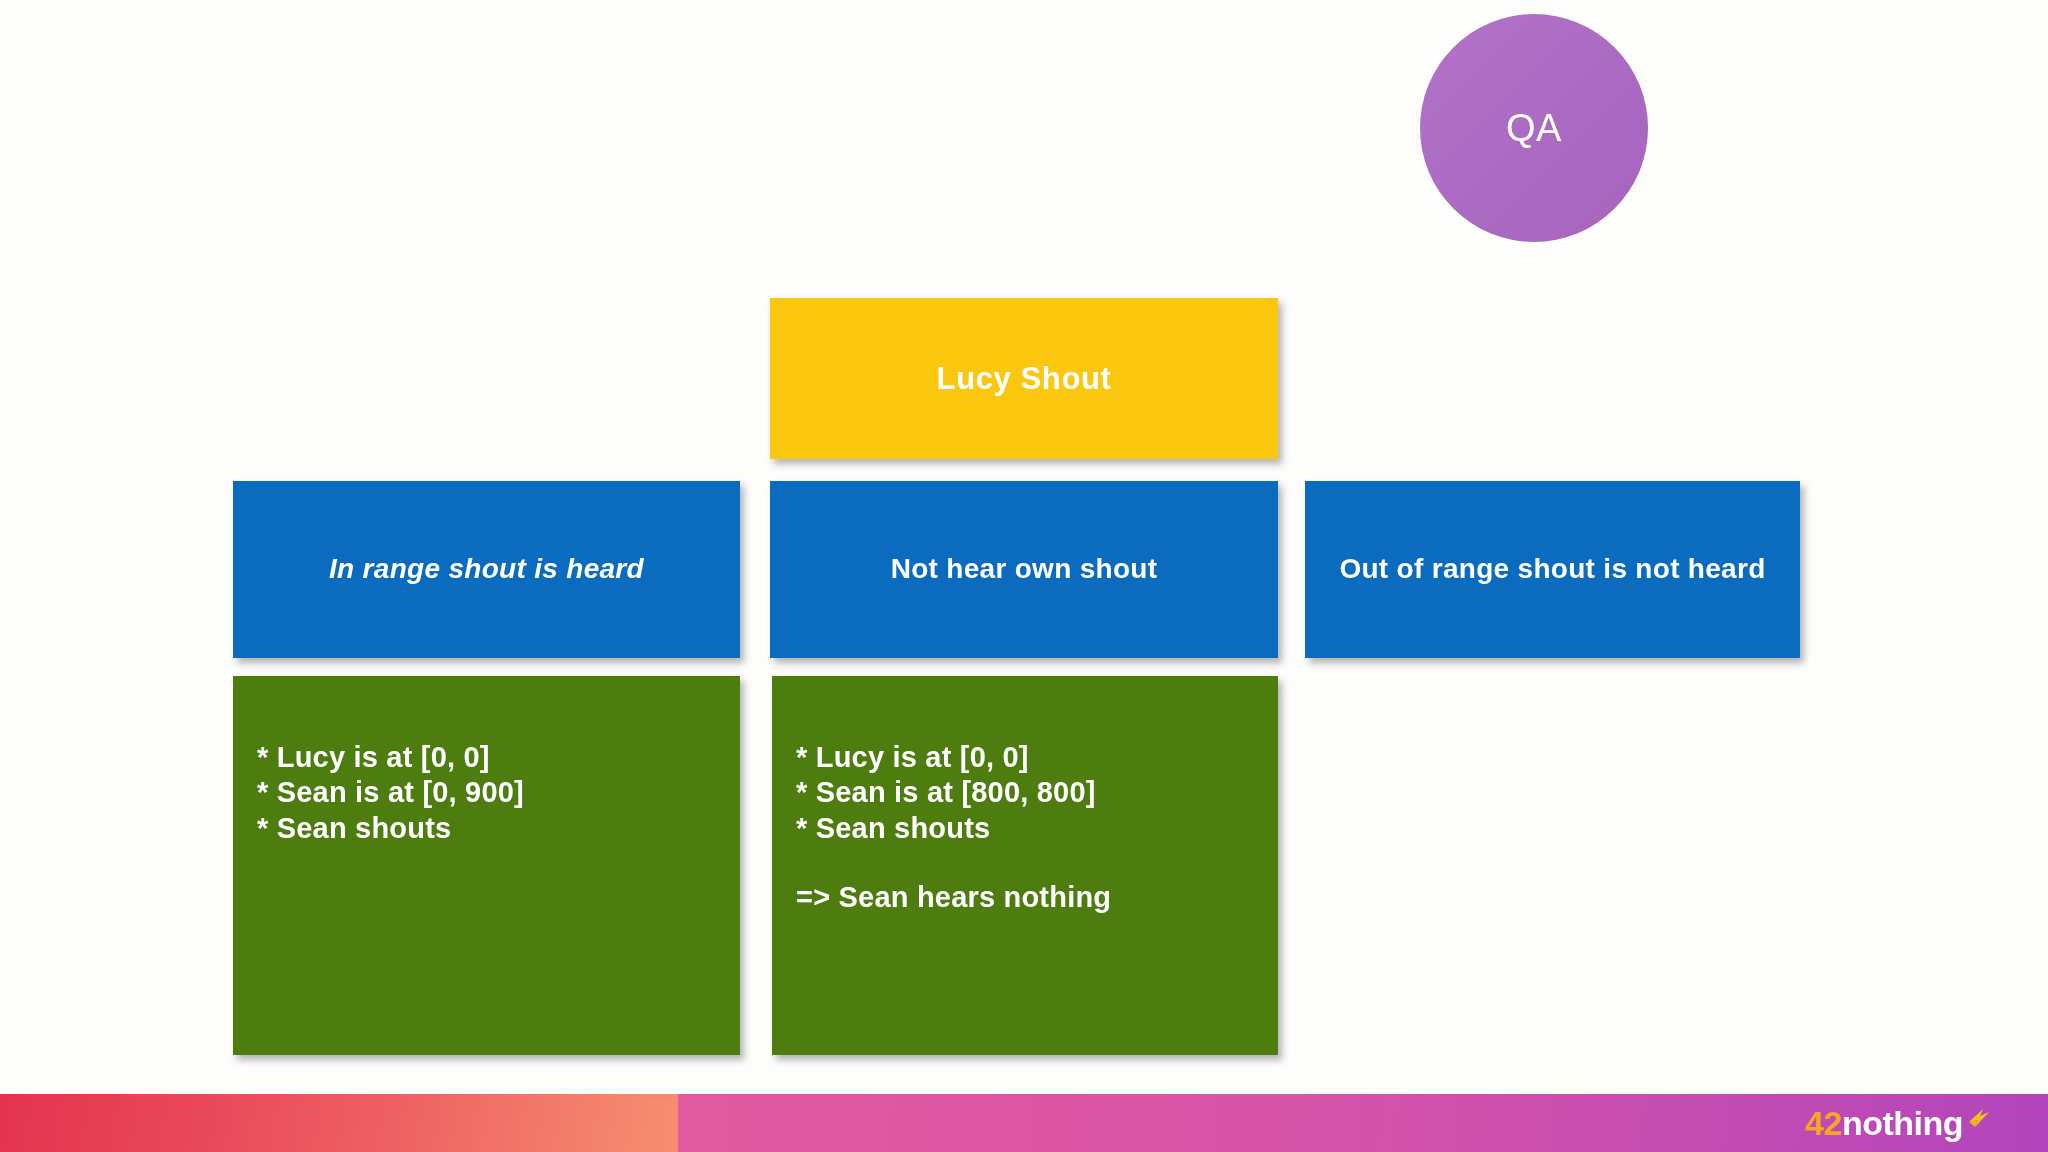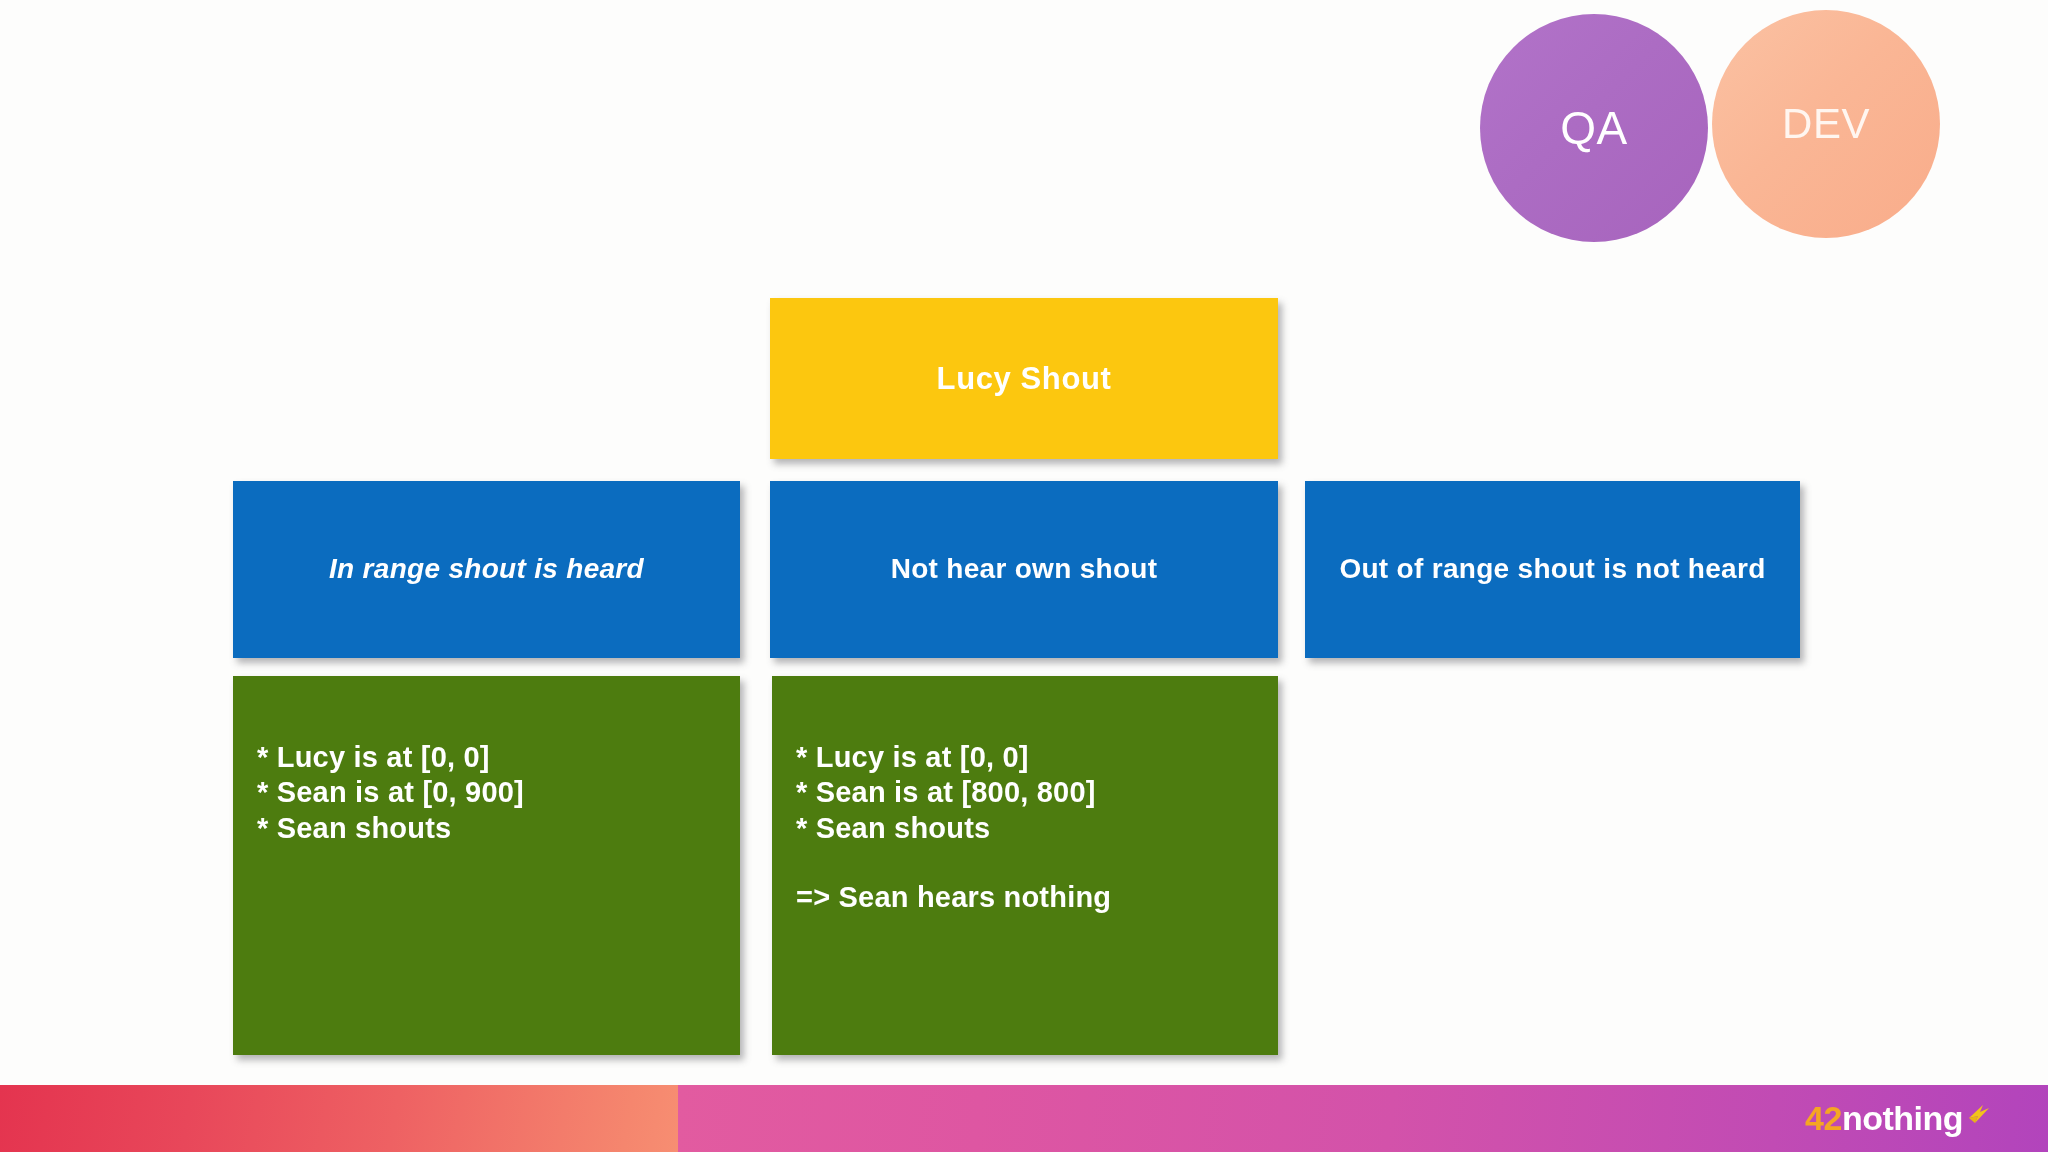--- a/index.html
+++ b/index.html
@@ -34,24 +34,24 @@
     letter-spacing: 0.5px;
     font-weight: 400;
   }
   #circle-domain-expert {
     left: 1250px; top: 14px;
     width: 226px; height: 226px;
     background: linear-gradient(135deg, #C95193 0%, #C04E8E 45%, #BC4A87 100%);
     font-size: 27px;
   }
   #circle-qa {
-    left: 1480px; top: 14px;
+    left: 1420px; top: 14px;
     width: 228px; height: 228px;
     background: linear-gradient(135deg, #B273C9 0%, #AC6CC3 45%, #A764BD 100%);
-    font-size: 46px;
+    font-size: 38px;
   }
   #circle-dev {
     left: 1712px; top: 10px;
     width: 228px; height: 228px;
     background: linear-gradient(135deg, #FBC2A3 0%, #FAB695 45%, #F9AC8A 100%);
     font-size: 42px;
     color: #FFF6F0;
   }
   .role-circle .role-label { display: block; }
 
@@ -103,21 +103,21 @@
   #box-scenario-in-range  { left: 233px; top: 676px; width: 507px; height: 379px; }
   #box-scenario-own-shout { left: 772px; top: 676px; width: 506px; height: 379px; }
 
   .scenario-line { display: block; line-height: 1.22; white-space: pre; }
   .scenario-conclusion { display: block; line-height: 1.22; margin-top: 34px; white-space: pre; }
 
   
   #footer-bar {
     position: absolute;
     left: 0; bottom: 0;
-    width: 2048px; height: 67px;
+    width: 2048px; height: 58px;
     display: flex;
   }
   #footer-segment-warm {
     width: 678px; height: 100%;
     background: linear-gradient(100deg, #E4344F 0%, #E8475A 28%, #EE6163 58%, #F5866E 92%, #F78E72 100%);
   }
   #footer-segment-cool {
     flex: 1; height: 100%;
     background: linear-gradient(95deg, #E25BA0 0%, #DE56A2 22%, #D352AA 52%, #C14BB4 80%, #B244BC 100%);
     position: relative;
@@ -146,23 +146,20 @@
 </head>
 <body>
 
 <div id="slide">
 
 
   <div id="circle-qa" class="role-circle">
     <span class="role-label">QA</span>
   </div>
 
-  <div id="circle-dev" class="role-circle">
-    <span class="role-label">DEV</span>
-  </div>
 
   <div id="box-hear-shout" class="box center">
     <span>Lucy Shout</span>
   </div>
 
   <div id="box-in-range" class="box center box-blue">
     <span>In range shout is heard</span>
   </div>
 
   <div id="box-not-own" class="box center box-blue">

